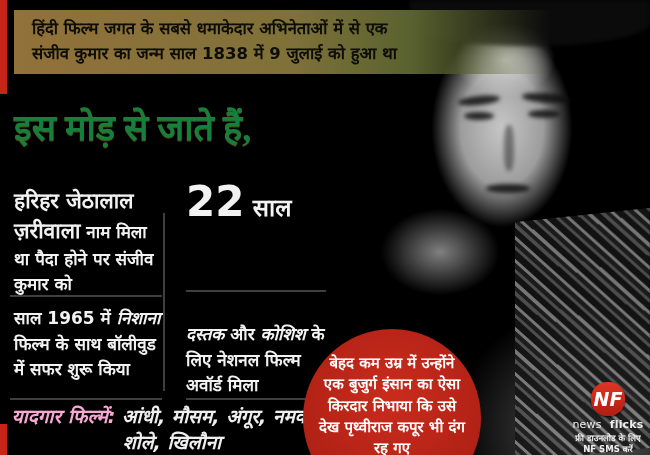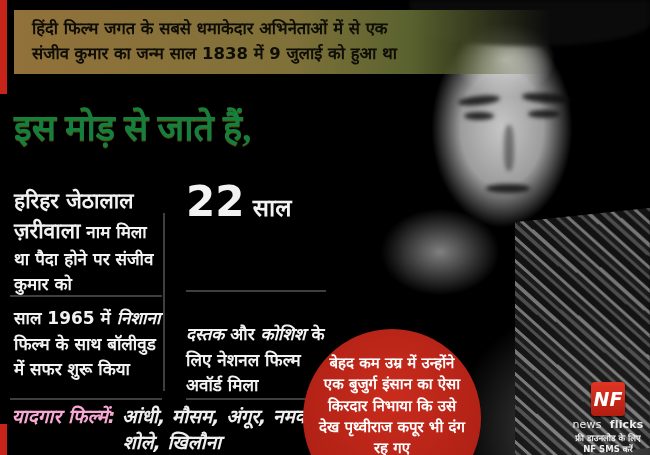--- a/index.html
+++ b/index.html
@@ -77,21 +77,21 @@
   
   .quote-circle{
     position:absolute;left:303px;top:329px;width:178px;height:178px;border-radius:50%;
     background:radial-gradient(circle at 50% 38%,#c92c1d 0%,#b02115 70%,#931a10 100%);
     color:#fff;font-weight:bold;font-size:15px;line-height:1.42;text-align:center;
     box-sizing:border-box;padding:24px 16px 0 16px;
   }
   
   .branding{position:absolute;right:3px;top:382px;width:78px;text-align:center;color:#eee;}
   .nf-logo{
-    width:34px;height:34px;margin:0 auto;border-radius:4px;
+    width:34px;height:34px;margin:0 auto;border-radius:16px;
     background:linear-gradient(180deg,#e03524,#b01d10);
     color:#fff;font-weight:bold;font-size:19px;font-style:italic;
     display:flex;align-items:center;justify-content:center;
     box-shadow:0 1px 2px rgba(0,0,0,.8);
   }
   .brand-name{font-size:11px;margin-top:2px;letter-spacing:.2px;}
   .brand-name .bold{font-weight:bold;padding-left:8px;}
   .sms-info{font-size:8.5px;font-weight:bold;line-height:1.35;margin-top:2px;}
 </style>
 </head>

